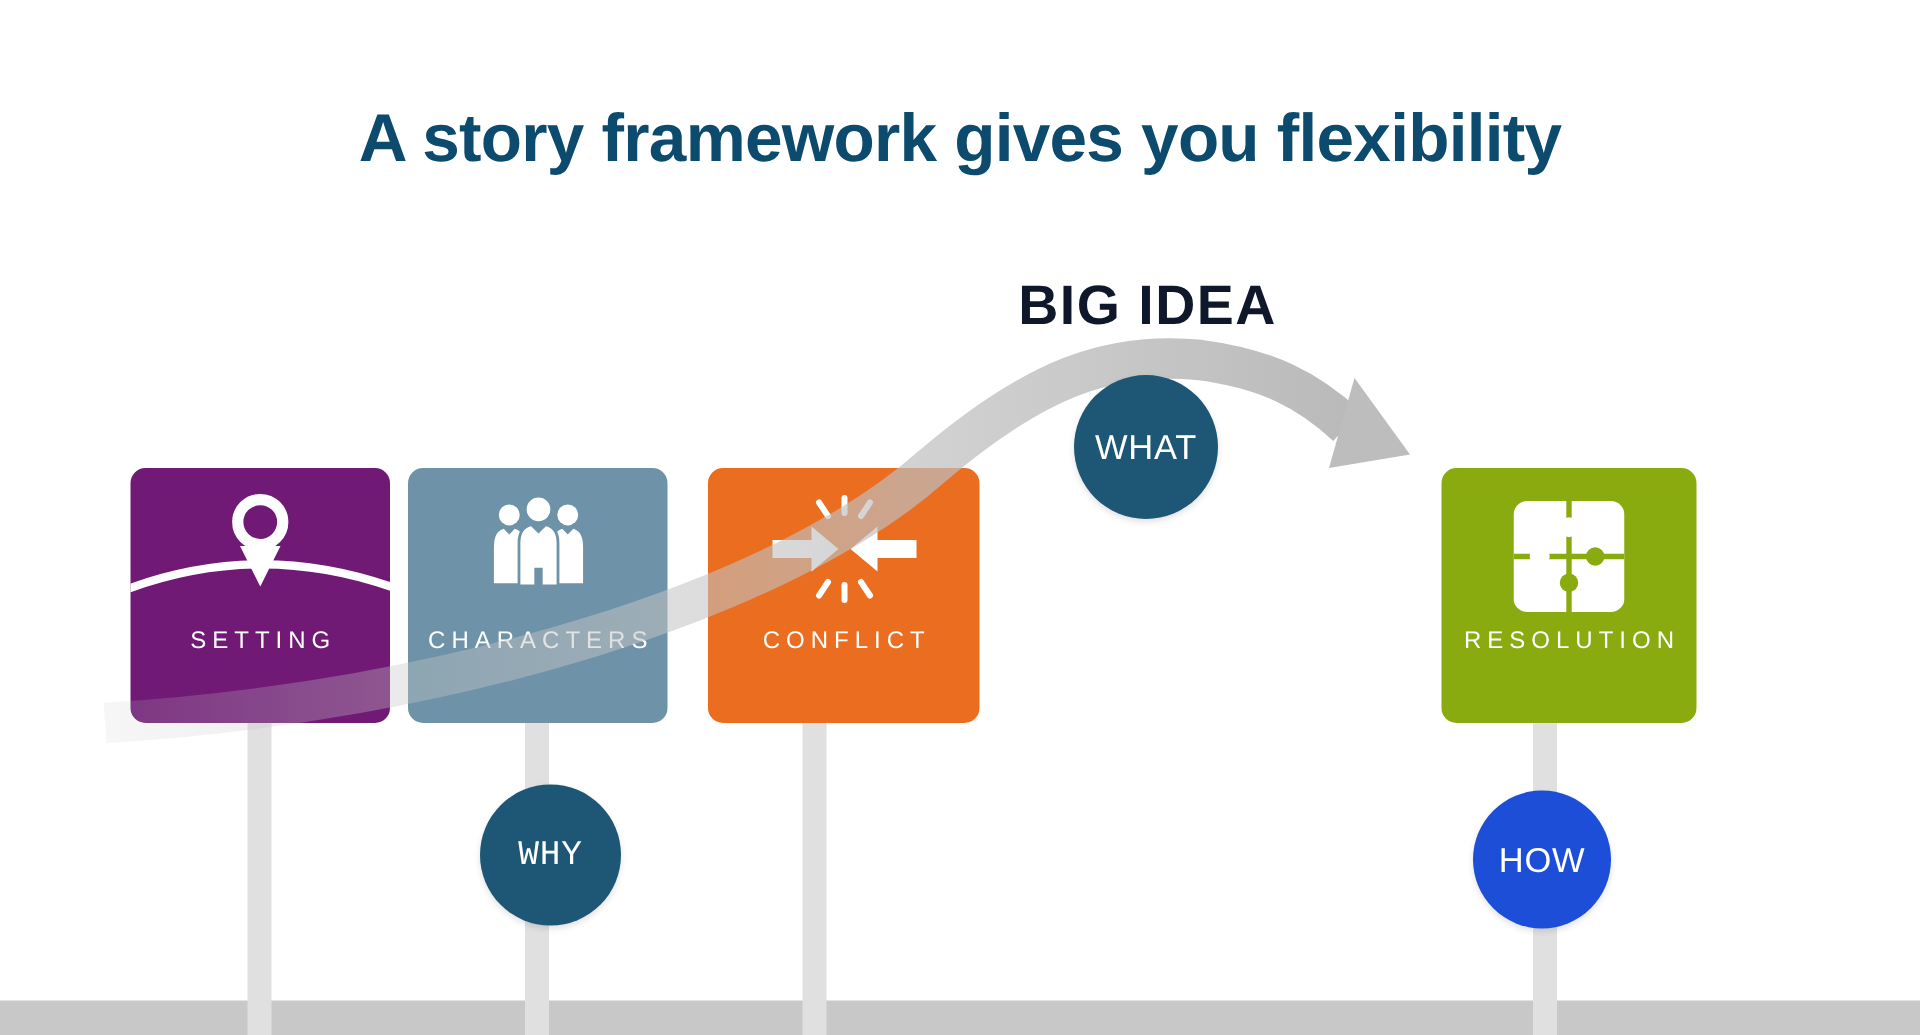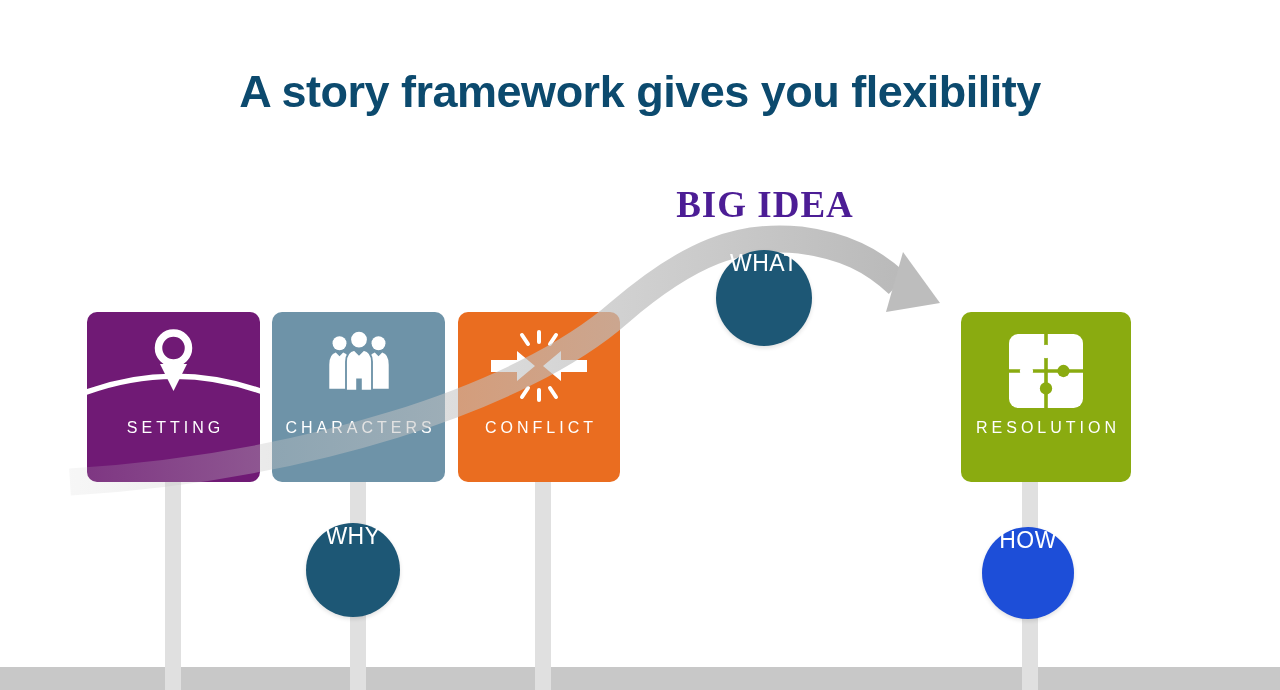--- a/index.html
+++ b/index.html
@@ -15,41 +15,41 @@
   .post{position:absolute;top:479px;width:16px;height:211px;}
   .post-setting{left:165px;}
   .post-characters{left:350px;}
   .post-conflict{left:535px;}
   .post-resolution{left:1022px;}
   .box{
     position:absolute;top:312px;width:173px;height:170px;border-radius:10px;
   }
   .box-setting{left:87px;}
   .box-characters{left:272px;}
-  .box-conflict{left:458px;width:162px;}
+  .box-conflict{left:472px;width:181px;}
   .box-resolution{left:945px;width:170px;margin-left:16px;}
   .box-label{
     position:absolute;left:0;right:0;top:107px;text-align:center;
     color:#ffffff;font-size:16px;letter-spacing:4px;text-indent:4px;
     font-weight:400;
   }
   .icon-wrap{position:absolute;left:0;right:0;top:0;display:flex;justify-content:center;}
   .icon-pin{position:absolute;left:0;top:0;width:100%;height:100%;}
   .icon-people{margin-top:16px;}
   .icon-clash{margin-top:18px;}
   .icon-puzzle{margin-top:22px;}
   .swoosh{position:absolute;left:0;top:0;width:1280px;height:690px;pointer-events:none;}
   .bubble{
     position:absolute;border-radius:50%;color:#ffffff;
-    display:flex;align-items:flex-start;justify-content:center;
+    display:flex;align-items:center;justify-content:center;
     font-size:23px;font-weight:400;letter-spacing:0.5px;
     box-shadow:0 2px 4px rgba(0,0,0,0.12);
   }
   .bubble-what{left:716px;top:250px;width:96px;height:96px;}
-  .bubble-why{left:306px;top:523px;width:94px;height:94px;}
+  .bubble-why{left:320px;top:523px;width:94px;height:94px;font-family:Liberation Mono, monospace;}
   .bubble-how{left:982px;top:527px;width:92px;height:92px;}
   .big-idea{
     position:absolute;left:640px;top:183px;width:250px;text-align:center;
     font-size:37px;font-weight:700;letter-spacing:1px;
   }
 </style>
 </head>
 <body>
 
 <div class="slide">
@@ -135,17 +135,17 @@
   <div class="bubble bubble-what" style="background: rgb(29, 87, 117);">
     <span>WHAT</span>
   </div>
   <div class="bubble bubble-why" style="background: rgb(29, 87, 117);">
     <span>WHY</span>
   </div>
   <div class="bubble bubble-how" style="background: #1d4ed8;">
     <span>HOW</span>
   </div>
 
-  <div class="big-idea" style="color: #4c1d95; font-family: Liberation Serif, serif;">BIG IDEA</div>
+  <div class="big-idea" style="color: #0f172a;">BIG IDEA</div>
 
   <h1 class="title" style="color: #0c4a6e;">A story framework gives you flexibility</h1>
 
 </div>
 
 </body></html>

